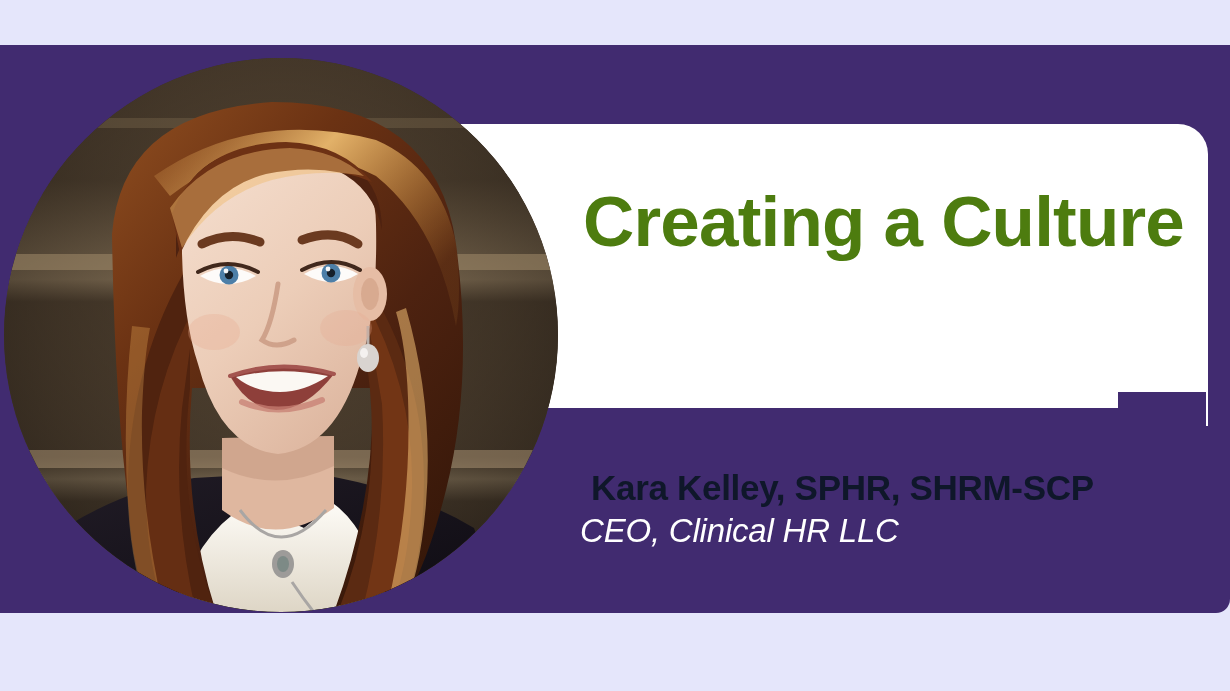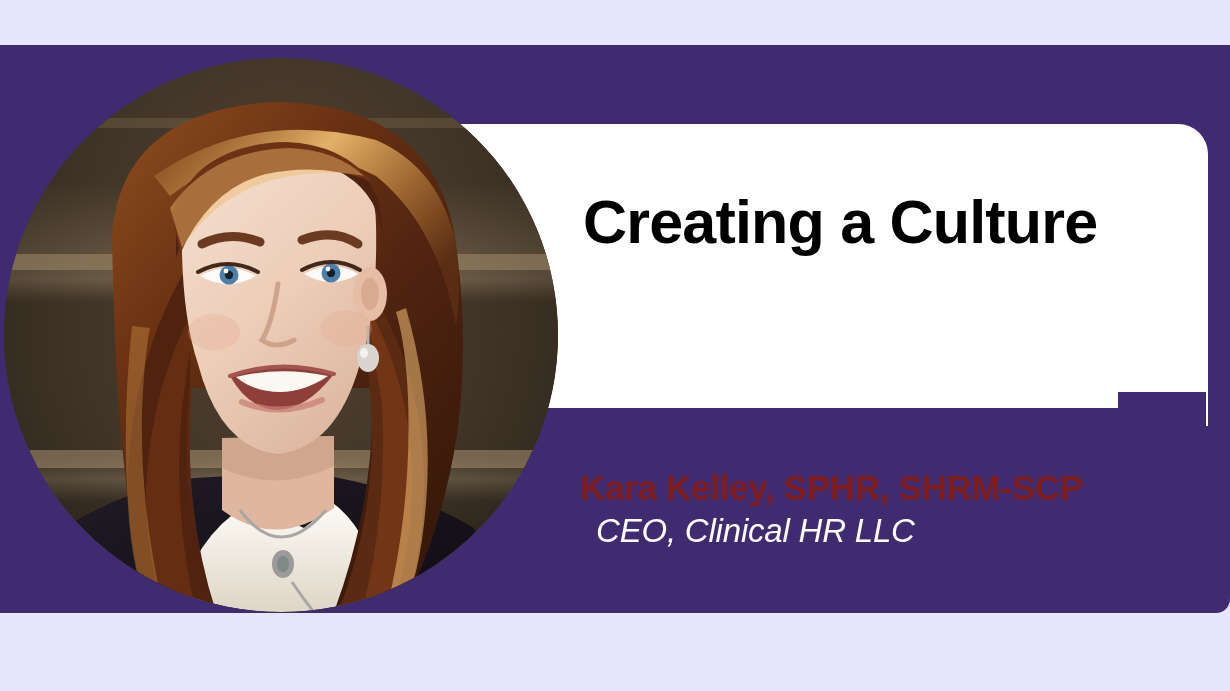--- a/index.html
+++ b/index.html
@@ -81,53 +81,53 @@
   
   .title-block {
     position: absolute;
     left: 583px;
     top: 186px;
     width: 620px;
   }
   .title-line {
     font-family: "Liberation Sans", sans-serif;
     font-weight: bold;
-    font-size: 61px;
+    font-size: 71px;
     line-height: 72px;
     letter-spacing: -0.8px;
-    color: #000000;
+    color: #4d7c0f;
     white-space: nowrap;
   }
 
   
   .credit-block {
     position: absolute;
     left: 580px;
     top: 466px;
     width: 630px;
   }
   .credit-name {
     font-family: "Liberation Sans", sans-serif;
     font-weight: bold;
     font-size: 35px;
     line-height: 44px;
     letter-spacing: -0.3px;
-    color: #7f1d1d;
+    color: #0f172a;
     white-space: nowrap;
+    margin-left: 11px;
   }
   .credit-role {
     font-family: "Liberation Sans", sans-serif;
     font-style: italic;
     font-weight: normal;
     font-size: 33px;
     line-height: 42px;
     letter-spacing: -0.2px;
     color: #ffffff;
     white-space: nowrap;
-    margin-left: 16px;
   }
 
   
   .portrait {
     position: absolute;
     left: 4px;
     top: 58px;
     width: 554px;
     height: 554px;
     border-radius: 50%;

